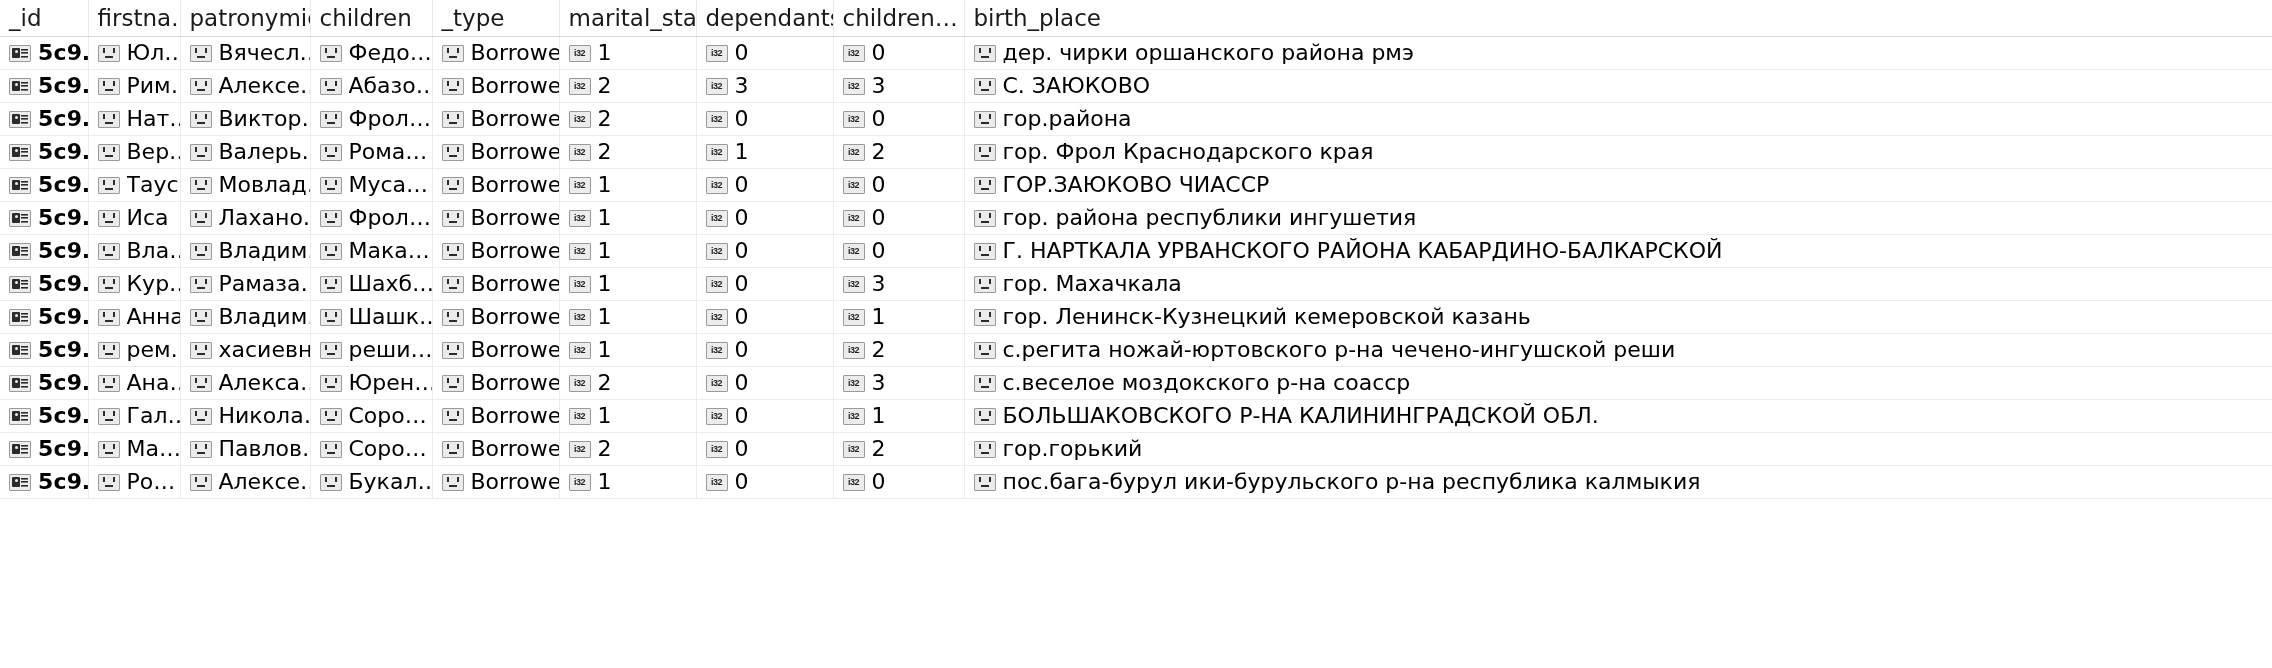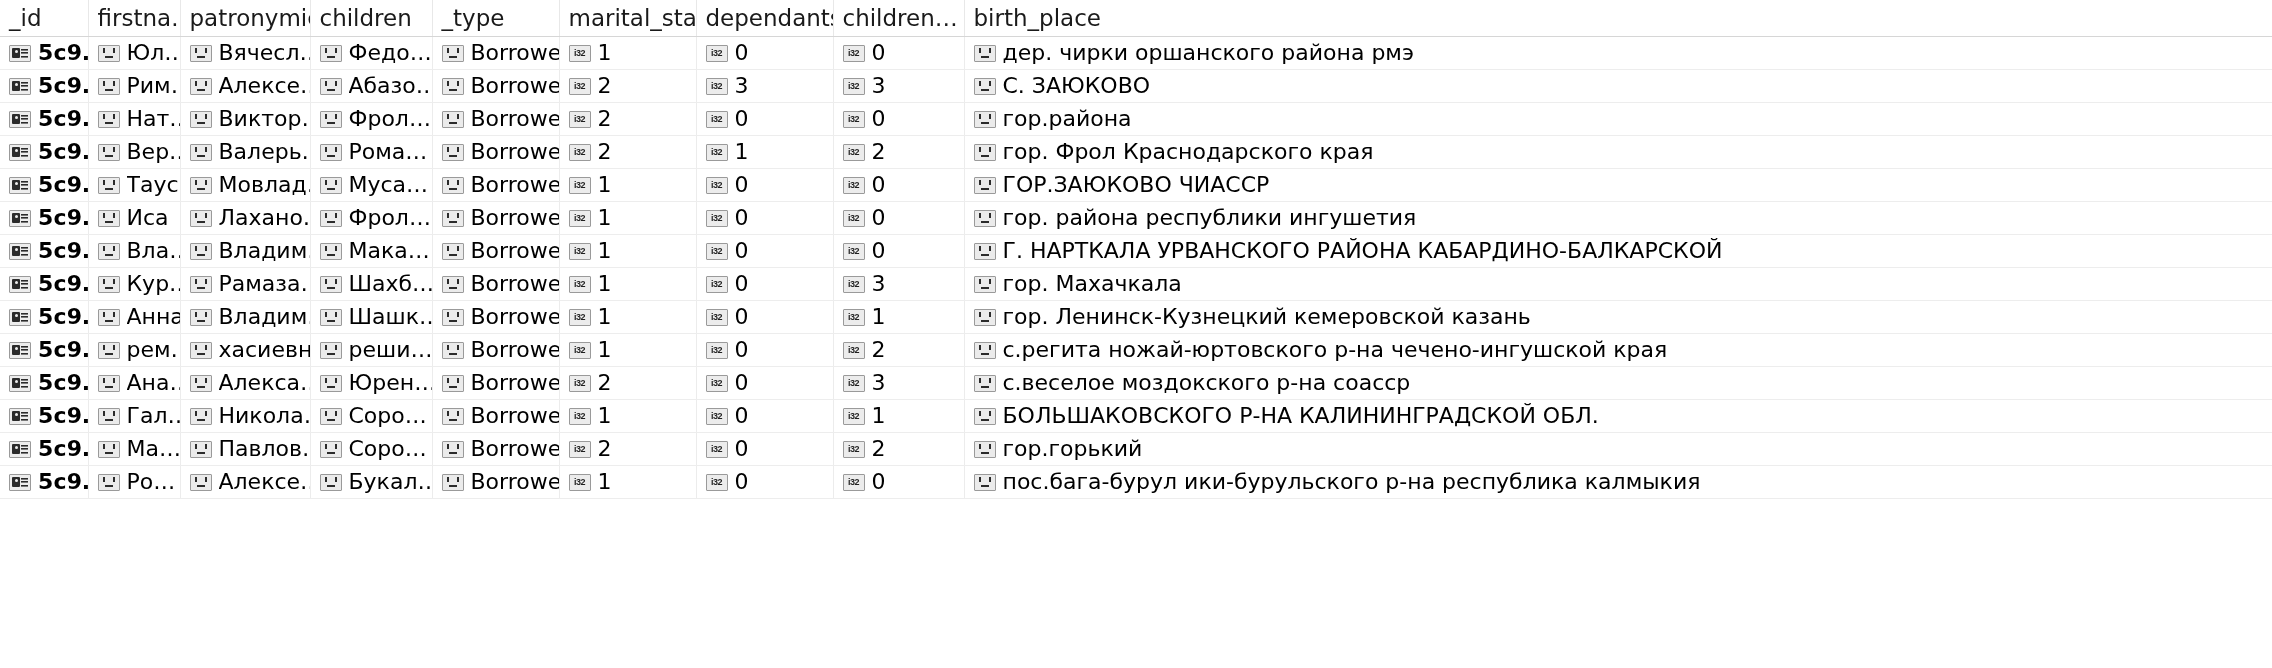--- a/index.html
+++ b/index.html
@@ -944,21 +944,21 @@
                 <i>i32</i>
               </span>
               <span class="cell-text">2</span>
             </div>
           </td>
           <td class="last-col">
             <div class="cell">
               <span class="type-icon icon-string">
                 <i></i>
               </span>
-              <span class="cell-text">с.регита ножай-юртовского р-на чечено-ингушской края</span>
+              <span class="cell-text">с.регита ножай-юртовского р-на чечено-ингушской реши</span>
             </div>
           </td>
         </tr>
         <tr>
           <td>
             <div class="cell">
               <span class="type-icon icon-objectid">
                 <i class="card"></i>
                 <i class="lines"></i>
               </span>

